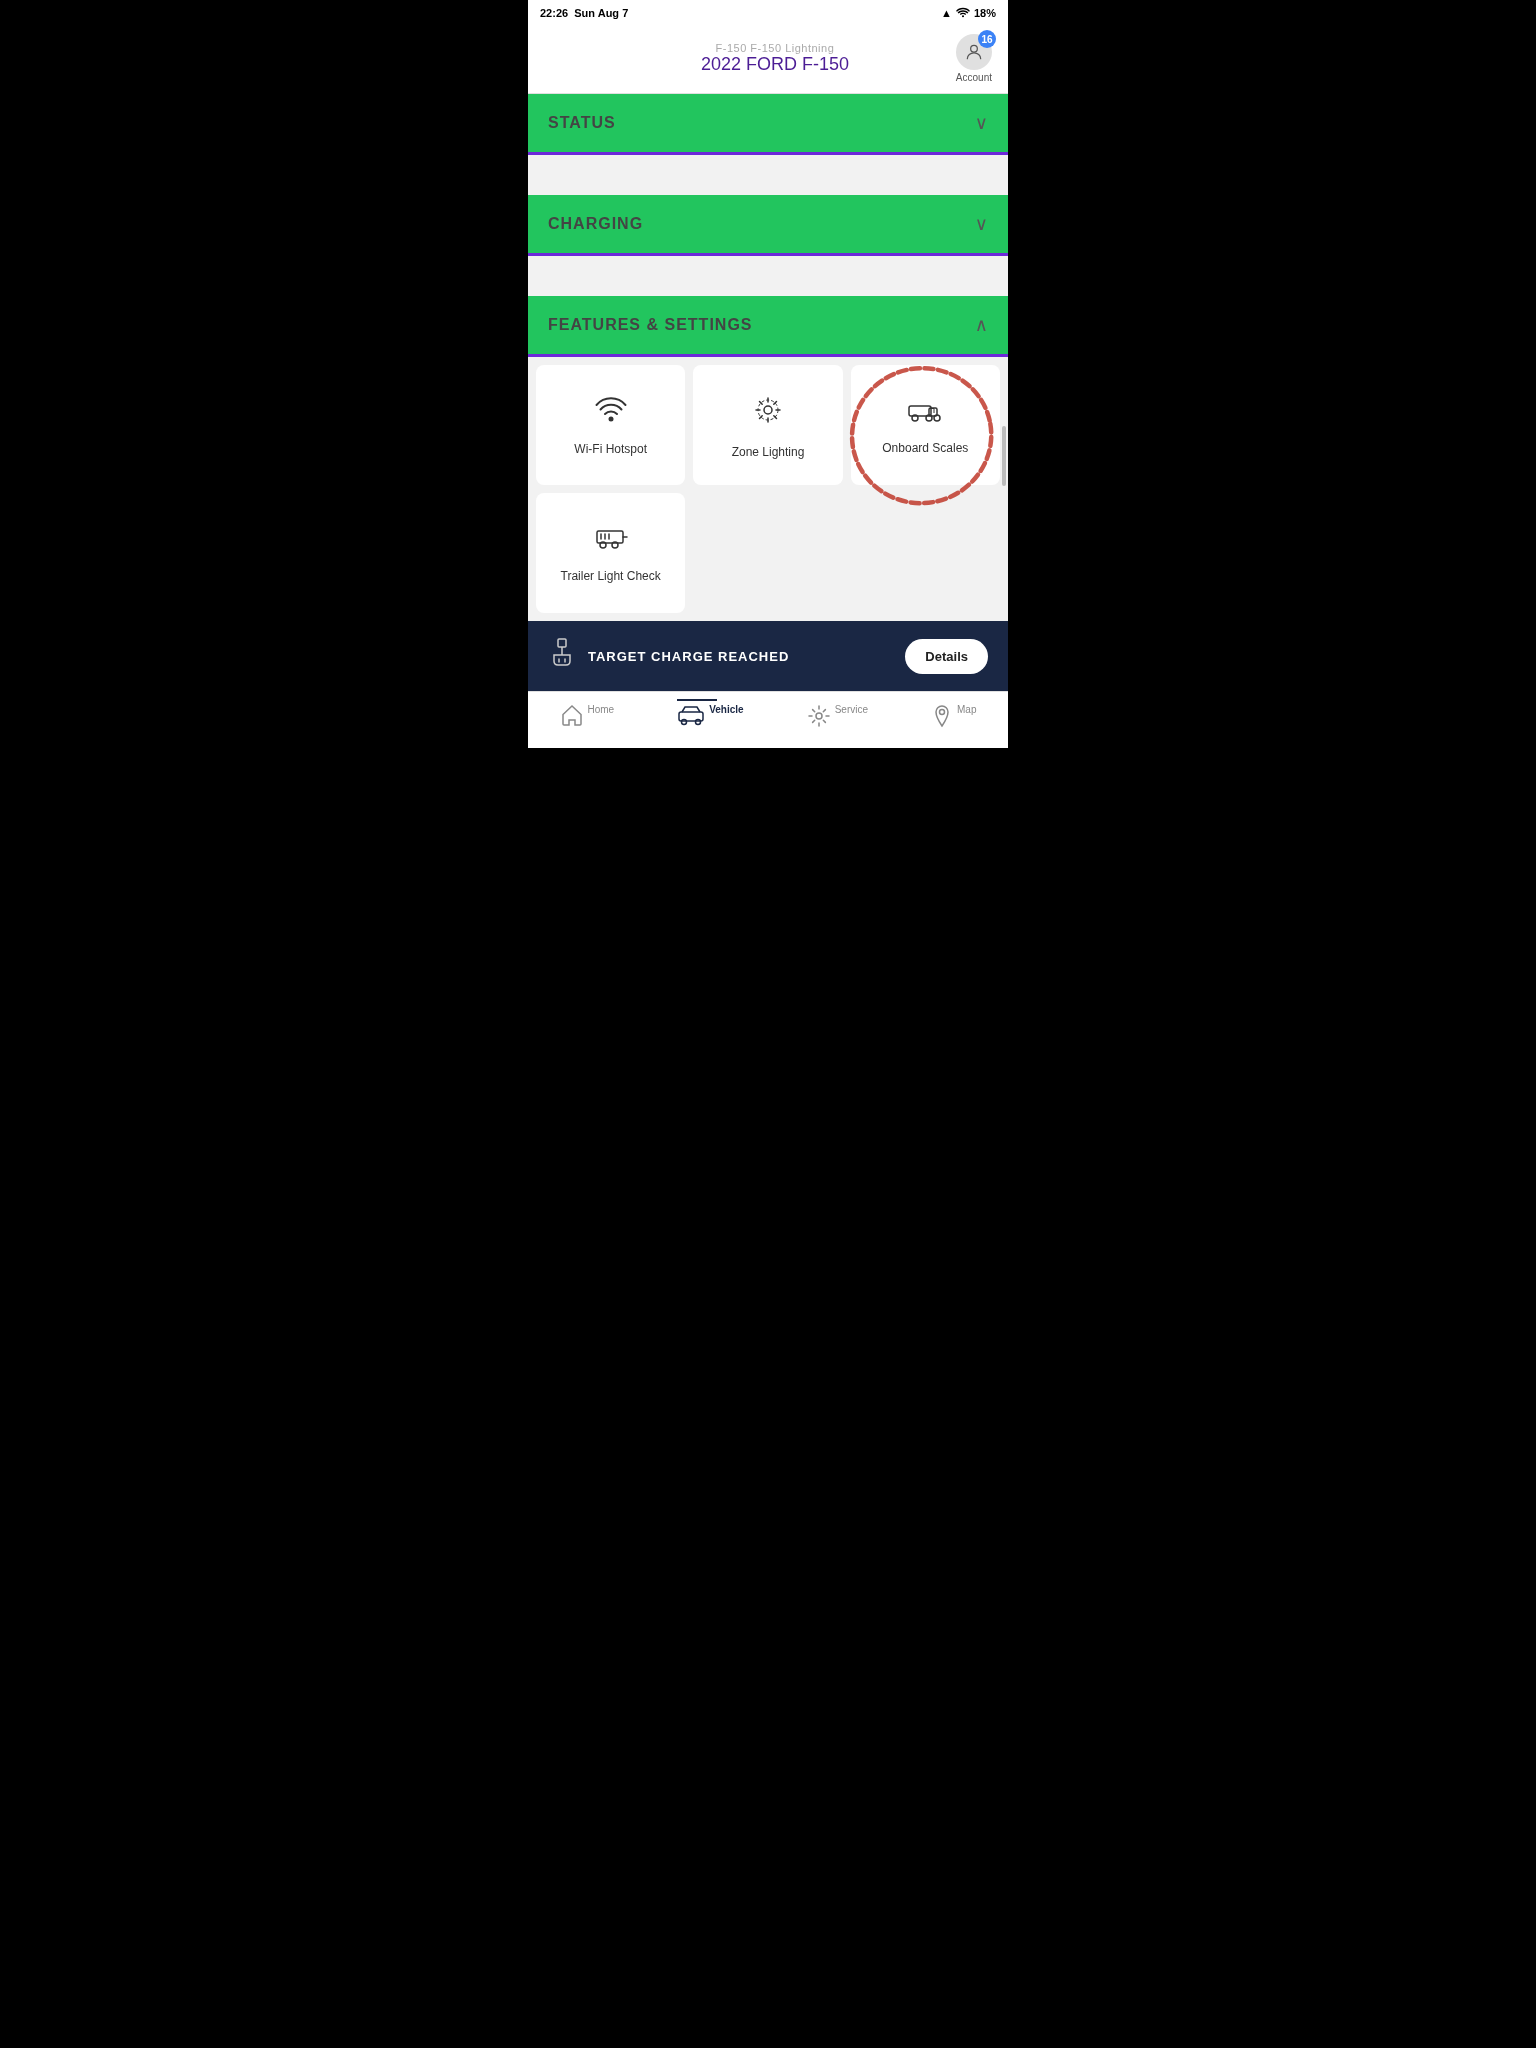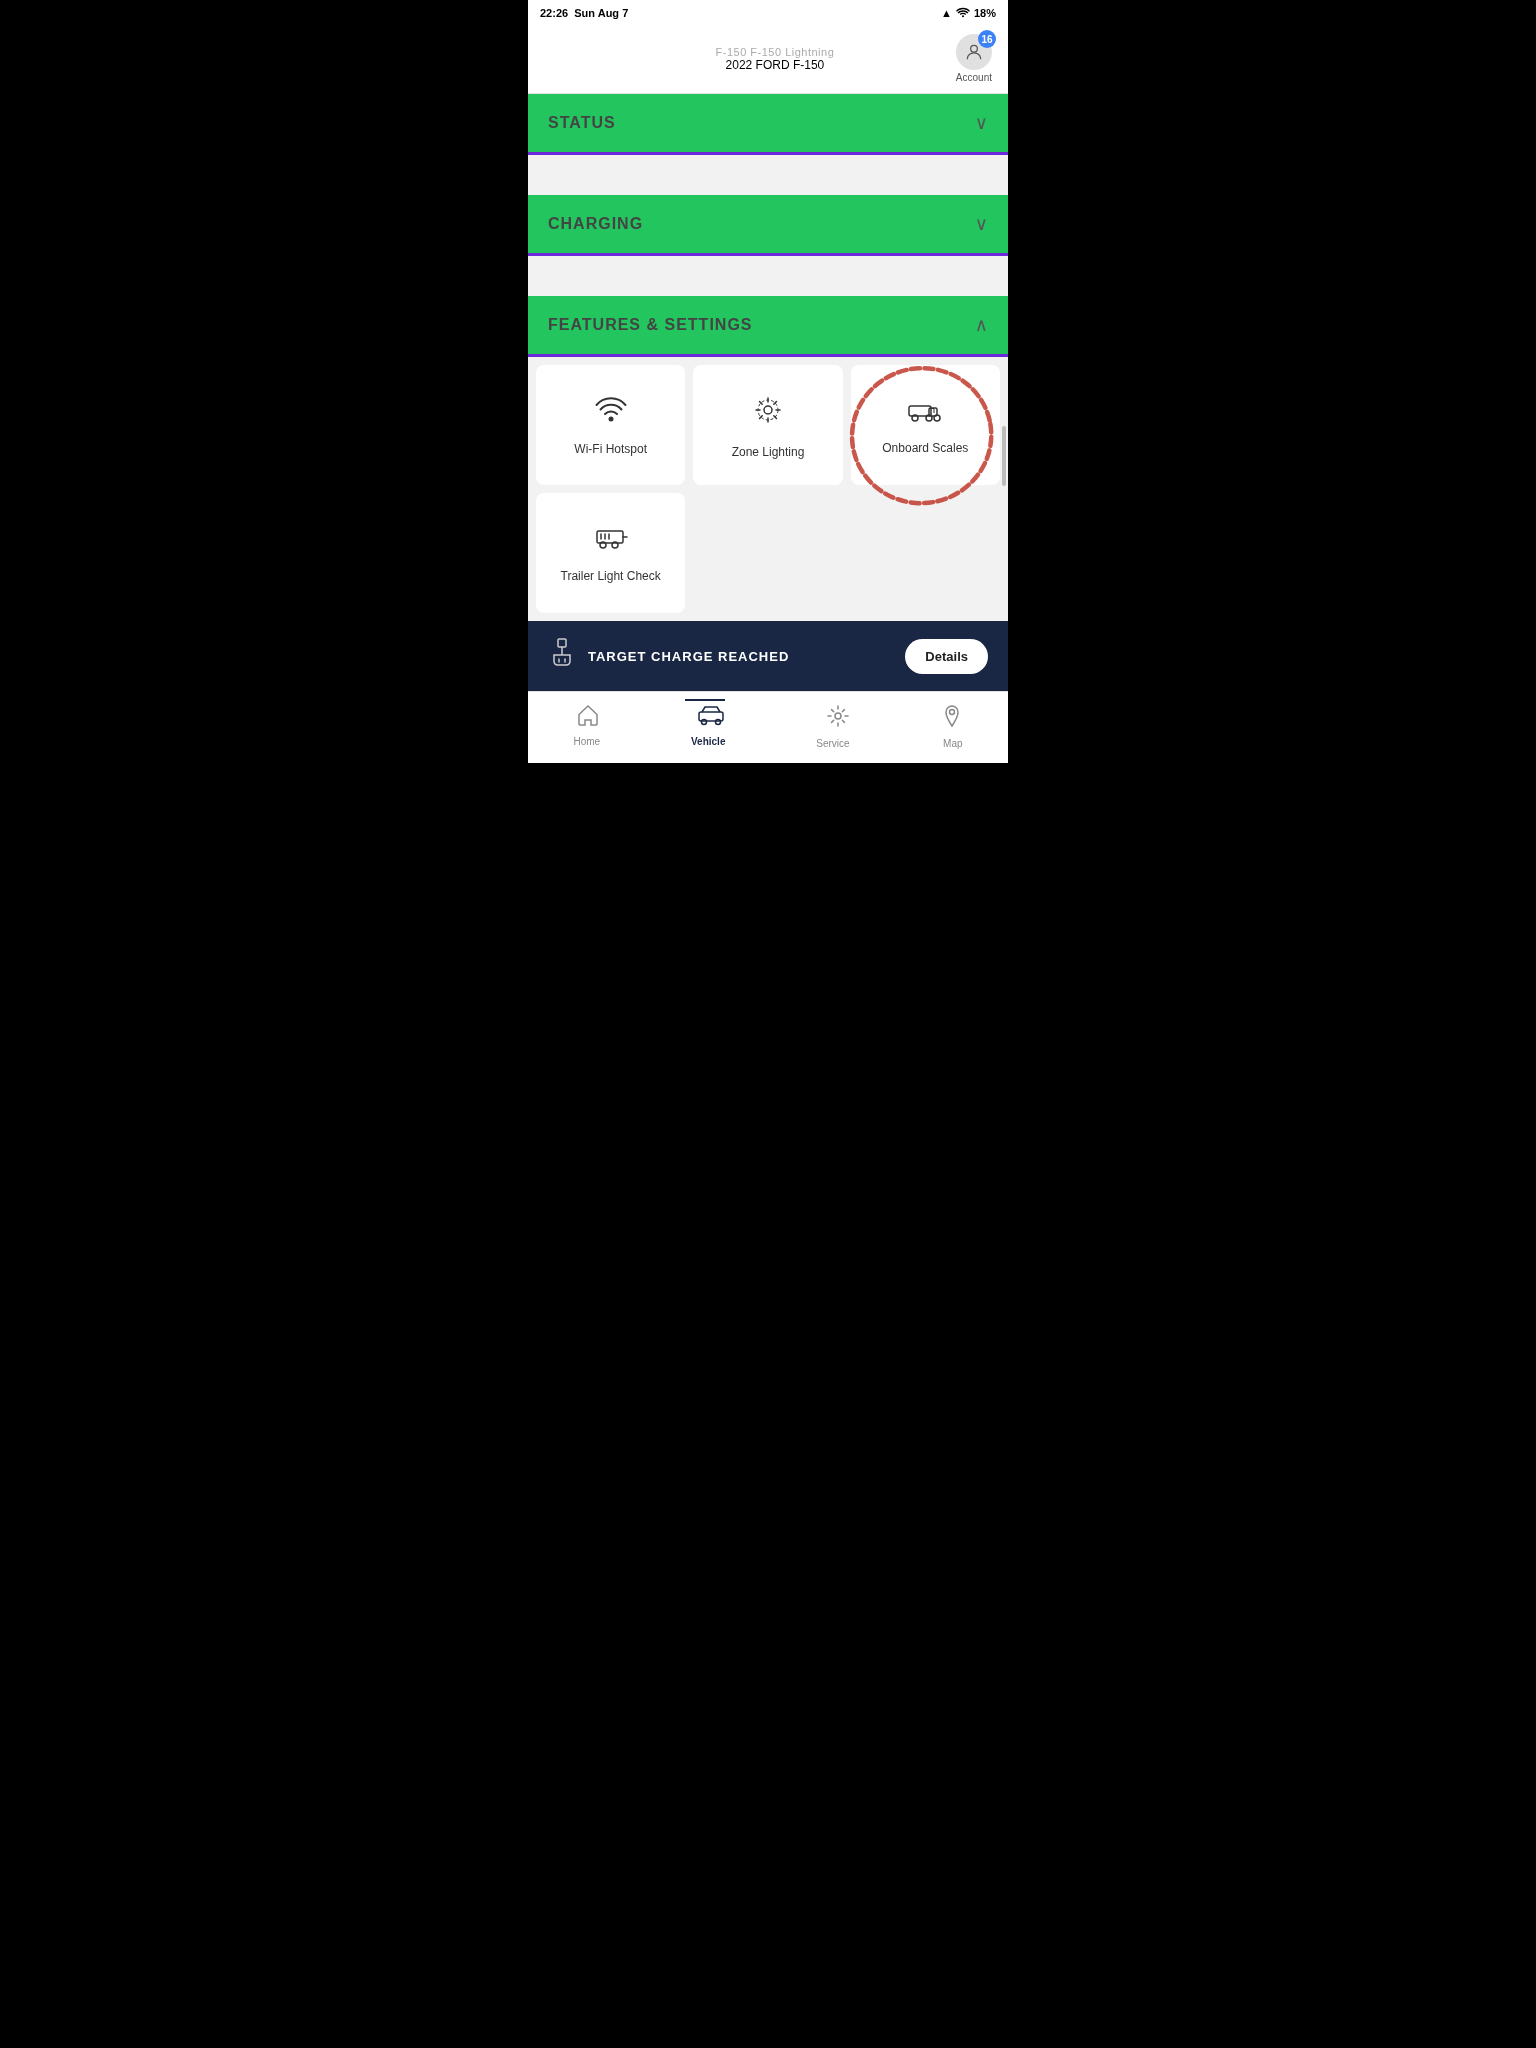--- a/index.html
+++ b/index.html
@@ -58,22 +58,22 @@
       text-align: center;
     }
 
     .header-subtitle {
       font-size: 11px;
       color: #888;
       letter-spacing: 0.5px;
     }
 
     .header-vehicle {
-      font-size: 12px;
-      color: #000000;
+      font-size: 18px;
+      color: #4c1d95;
     }
 
     .account-btn {
       position: relative;
       display: flex;
       flex-direction: column;
       align-items: center;
       cursor: pointer;
     }
 
@@ -225,22 +225,22 @@
     .bottom-nav {
       background: #fff;
       display: flex;
       justify-content: space-around;
       padding: 8px 0 10px;
       border-top: 1px solid #e0e0e0;
     }
 
     .nav-item {
       display: flex;
-      flex-direction: column;
-      align-items: flex-end;
+      flex-direction: row;
+      align-items: flex-start;
       gap: 4px;
       cursor: pointer;
       padding: 4px 16px;
     }
 
     .nav-icon {
       font-size: 22px;
       color: #888;
     }
 

